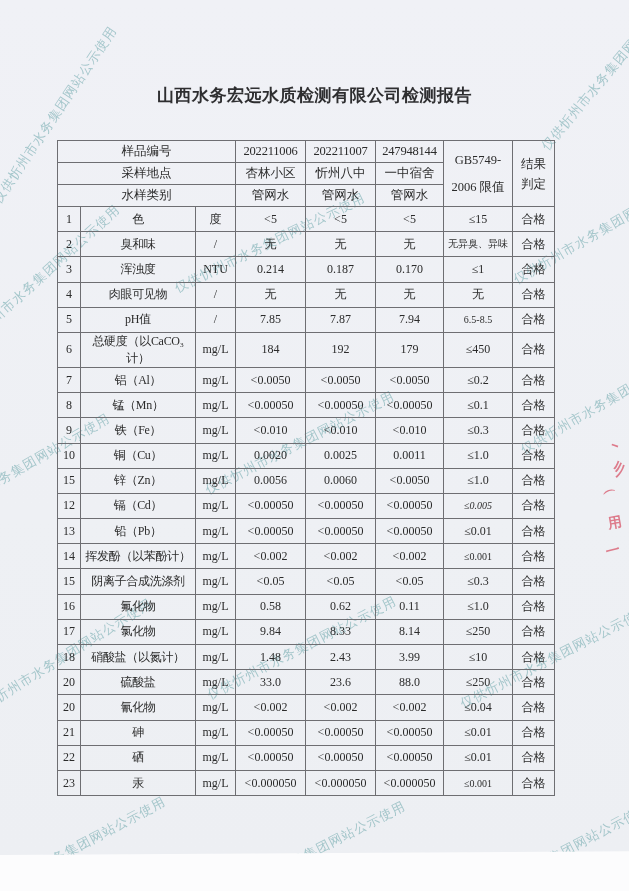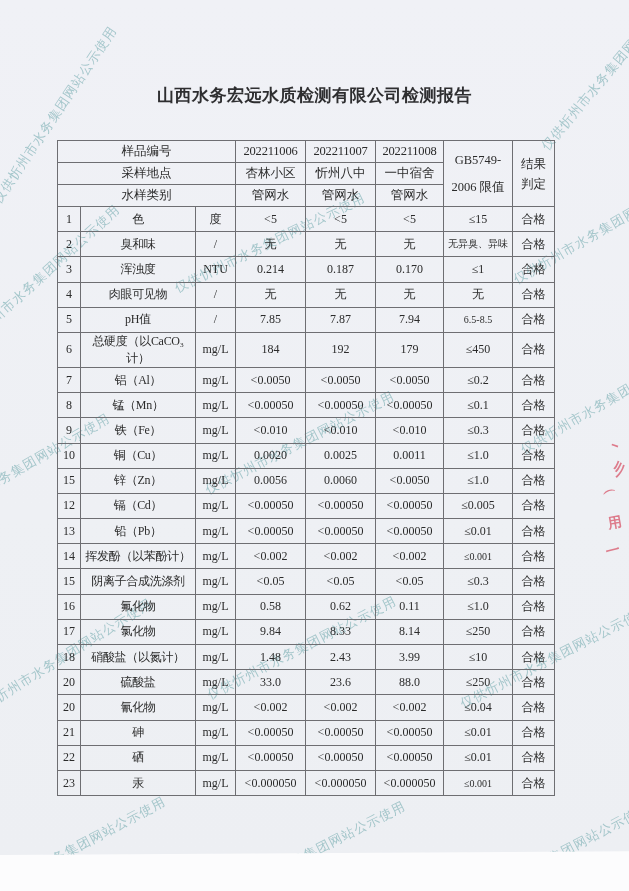--- a/index.html
+++ b/index.html
@@ -92,21 +92,21 @@
         <col style="width:70px">
         <col style="width:68px">
       <col style="width:69px">
         <col style="width:42px">
     </colgroup>
     <thead>
       <tr>
         <td colspan="3">样品编号</td>
         <td class="sample-id">202211006</td>
         <td class="sample-id">202211007</td>
-        <td class="sample-id">202211008</td>
+        <td class="sample-id">247948144</td>
         <td rowspan="3" class="two-line">
           <div style="margin-bottom:7px;">GB5749-</div>
           <div>2006 限值</div>
         </td>
         <td rowspan="3" class="two-line">
           <div style="">结果</div>
           <div>判定</div>
         </td>
       </tr>
       <tr>
@@ -233,21 +233,21 @@
           <td>≤1.0</td>
           <td>合格</td>
         </tr>
         <tr>
           <td>12</td>
           <td class="al">镉（Cd）</td>
           <td>mg/L</td>
           <td>&lt;0.00050</td>
           <td>&lt;0.00050</td>
           <td>&lt;0.00050</td>
-          <td style="font-size: 12px;">≤0.005</td>
+          <td style="font-size: 10px; font-style: italic;">≤0.005</td>
           <td>合格</td>
         </tr>
         <tr>
           <td>13</td>
           <td class="al">铅（Pb）</td>
           <td>mg/L</td>
           <td>&lt;0.00050</td>
           <td>&lt;0.00050</td>
           <td>&lt;0.00050</td>
           <td>≤0.01</td>

